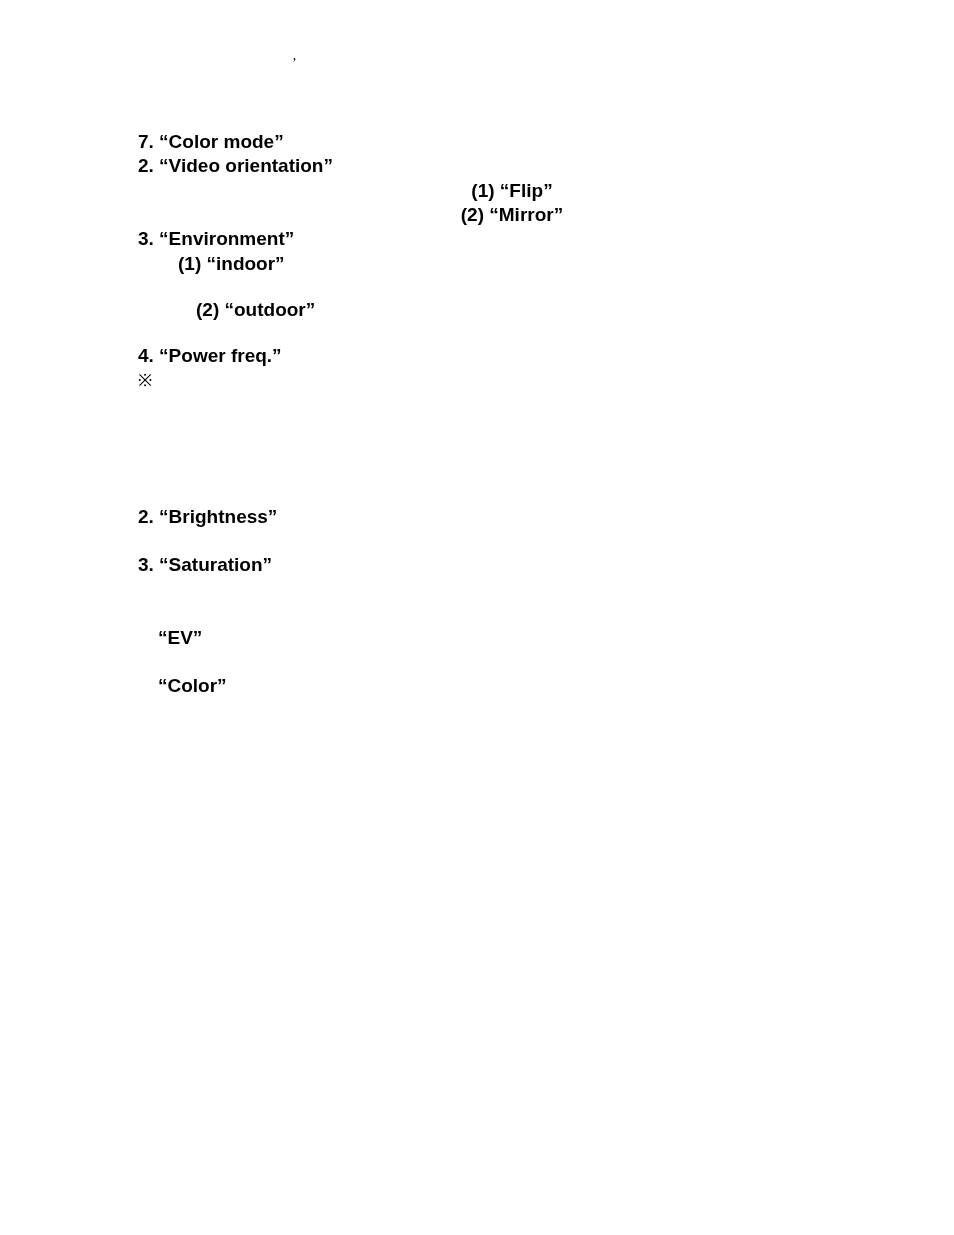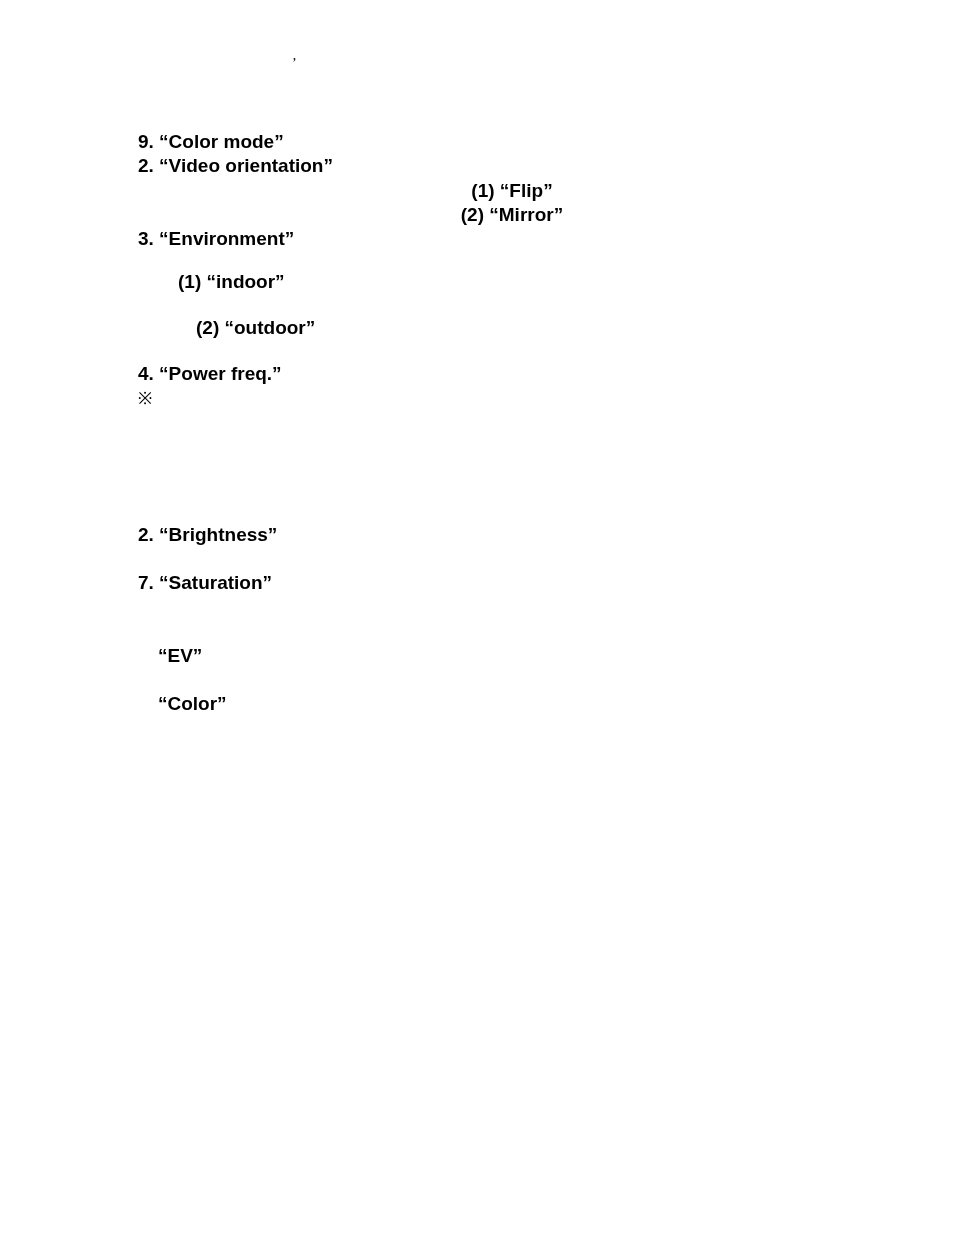--- a/index.html
+++ b/index.html
@@ -25,57 +25,57 @@
       font-family: serif;
     }
     .line {
       font-weight: 700;
       font-size: 19px;
       line-height: 1.28;
       white-space: pre;
     }
     .l1 {}
     .sub1 { padding-left: 48px; text-align: center; }
-    .sub1b { padding-left: 40px; margin-top: 18px; }
+    .sub1b { padding-left: 40px; }
     .sub2 { padding-left: 58px; }
     .gap-large { height: 22px; }
     .note-mark {
       font-weight: 400;
       font-size: 17px;
       line-height: 1.2;
       margin-top: 2px;
     }
     .spacer-big { height: 90px; }
     .spacer-mid { height: 24px; }
     .indented { padding-left: 20px; }
   </style>
 </head>
 <body>
 
 <div class="small-comma">’</div>
 
 <div class="content">
 
-  <div class="line l1">9. “Color mode”</div>
+  <div class="line l1">7. “Color mode”</div>
   <div class="line l1">2. “Video orientation”</div>
   <div class="line sub1">(1) “Flip”</div>
   <div class="line sub1">(2) “Mirror”</div>
   <div class="line l1">3. “Environment”</div>
   <div class="line sub1b">(1) “indoor”</div>
   <div class="gap-large"></div>
   <div class="line sub2">(2) “outdoor”</div>
   <div class="gap-large"></div>
   <div class="line l1">4. “Power freq.”</div>
   <div class="note-mark">※</div>
 
   <div class="spacer-big"></div>
 
   <div class="spacer-mid"></div>
   <div class="line l1">2. “Brightness”</div>
   <div class="spacer-mid"></div>
-  <div class="line l1">7. “Saturation”</div>
+  <div class="line l1">3. “Saturation”</div>
   <div class="spacer-mid"></div>
   <div class="spacer-mid"></div>
   <div class="line indented">“EV”</div>
   <div class="spacer-mid"></div>
   <div class="line indented">“Color”</div>
 
 </div>
 
 </body></html>

